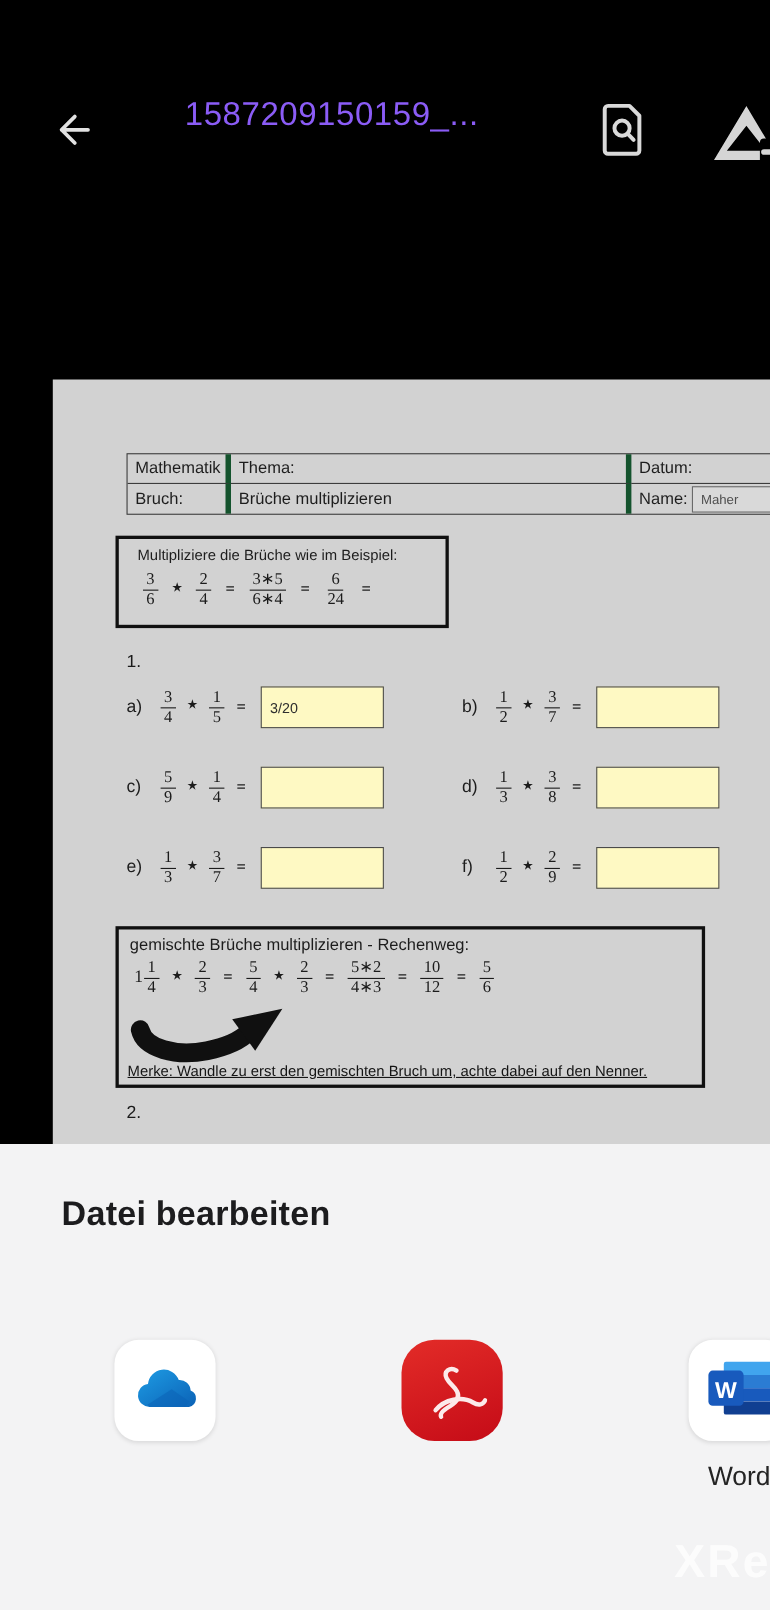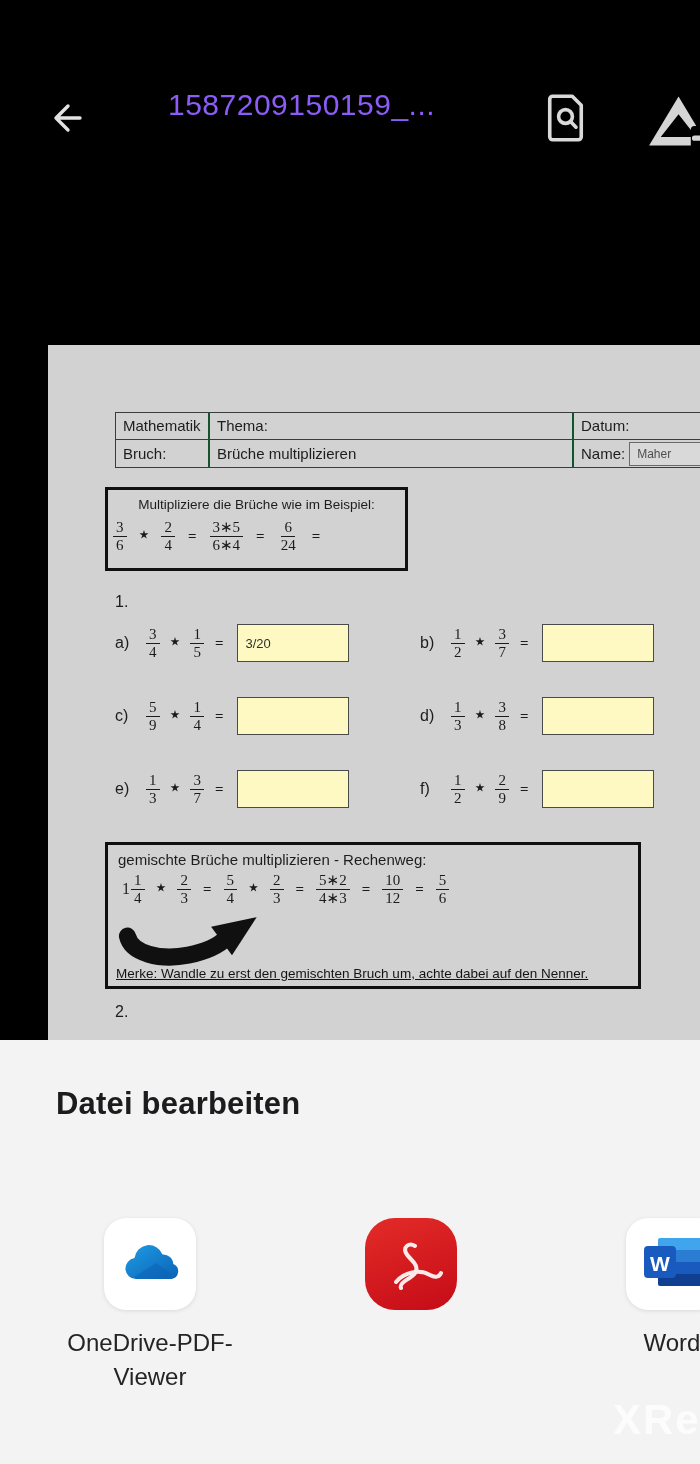--- a/index.html
+++ b/index.html
@@ -21,32 +21,32 @@
   .page{
     position:absolute;left:48px;top:345px;width:720px;height:695px;
     background:#d2d2d2;color:#1d1d1d;
   }
   .htable{
     position:absolute;left:67px;top:67px;
     display:grid;grid-template-columns:94px 364px 230px;grid-auto-rows:27px;
     border:1px solid #3c3c3c;font-size:15px;
   }
   .htable .cell{
-    border-right:2px solid #14532d;border-bottom:1px solid #3c3c3c;
+    border-right:5px solid #14532d;border-bottom:1px solid #3c3c3c;
     padding:0 0 0 7px;line-height:26px;white-space:nowrap;overflow:hidden;
     display:flex;align-items:center;
   }
   .htable .cell.last-col{border-right:none;}
   .htable .cell.last-row{border-bottom:none;}
   .name-input{
     margin-left:4px;width:130px;height:22px;border:1px solid #6a6a6a;background:#d9d9d9;
     font-size:12px;color:#4e4e4e;display:flex;align-items:center;padding-left:7px;flex:none;
   }
   .box{border:3px solid #101010;position:absolute;background:transparent;}
-  .example-box{left:57px;top:142px;width:303px;height:84px;padding:7px 0;box-sizing:border-box;text-align:center;}
+  .example-box{left:57px;top:142px;width:303px;height:84px;padding:7px 17px;box-sizing:border-box;}
   .box-title{font-size:13.5px;white-space:nowrap;}
   .equation{display:flex;align-items:center;gap:13px;margin-top:7px;margin-left:5px;}
   .frac{display:inline-flex;flex-direction:column;align-items:center;font-family:"Liberation Serif",serif;font-size:15px;line-height:1.12;color:#1b1b1b;}
   .frac .num{border-bottom:1.4px solid #1b1b1b;padding:0 3px;}
   .frac .den{padding:0 3px;}
   .mixed{display:inline-flex;align-items:center;}
   .mixed .whole{font-family:"Liberation Serif",serif;font-size:16px;margin-right:1px;}
   .op{font-family:"Liberation Serif",serif;font-size:15px;font-weight:bold;color:#1b1b1b;}
   .op.star{font-size:10px;transform:translateY(-2px);}
   .sec-label{position:absolute;font-size:16px;color:#1b1b1b;}
@@ -313,21 +313,20 @@
         <defs>
           <linearGradient id="odg" x1="0" y1="0" x2="1" y2="1">
             <stop offset="0" stop-color="#1e9ce4"></stop>
               <stop offset="1" stop-color="#0b62b6"></stop>
           </linearGradient>
         </defs>
         <path d="M20,49 a10.5,10.5 0 0 1 -1.5,-20.9 a14.5,14.5 0 0 1 28,-3.6 a10,10 0 0 1 10.8,9.6 a7.8,7.8 0 0 1 -1.5,14.9 z" fill="url(#odg)"></path>
         <path d="M18,47 L40,33 L56,44 L52,49 L20,49 Z" fill="#0b62b6" opacity="0.55"></path>
       </svg>
     </div>
-    <div class="app-label">OneDrive-PDF-Viewer</div>
   </div>
 
   <div class="app-item" id="app-1">
     <div class="app-icon red">
       <svg width="64" height="64" viewBox="0 0 64 64">
         <path d="M36,14 c-6,-4 -12,1 -9,7 c2.5,5 7,7 9.5,12 c2.5,5 0.5,9 -6,13 c-6,3.5 -10,7 -8.5,10" fill="none" stroke="#fceaea" stroke-width="4" stroke-linecap="round"></path>
         <path d="M17,50 c8,-10 24,-13 34,-7 c5,3 9.5,2 11,-2" fill="none" stroke="#fceaea" stroke-width="4" stroke-linecap="round"></path>
       </svg>
     </div>
   </div>

